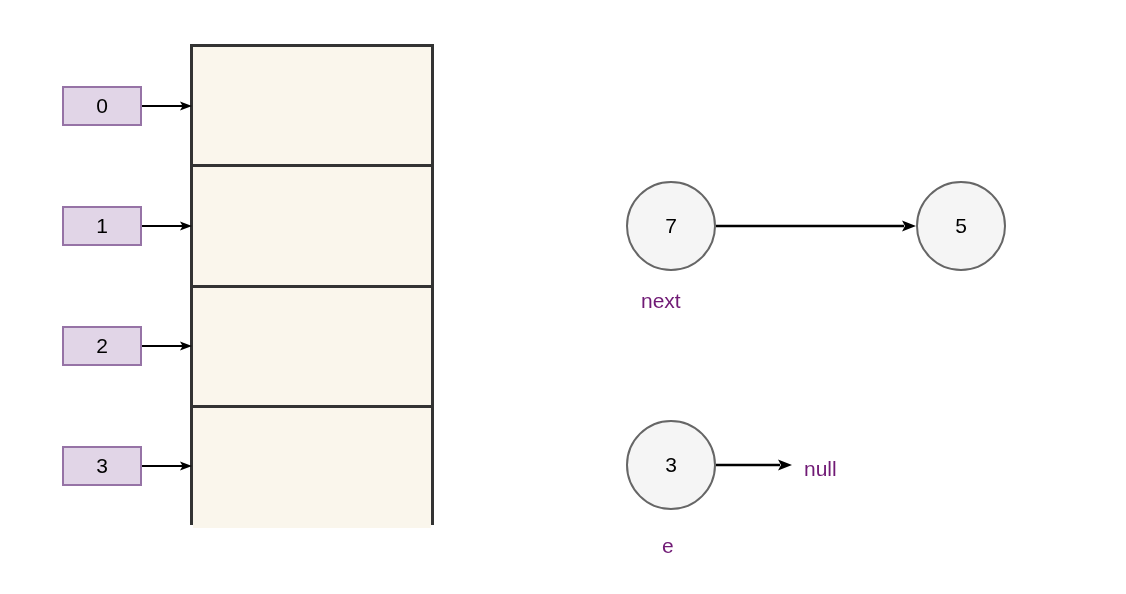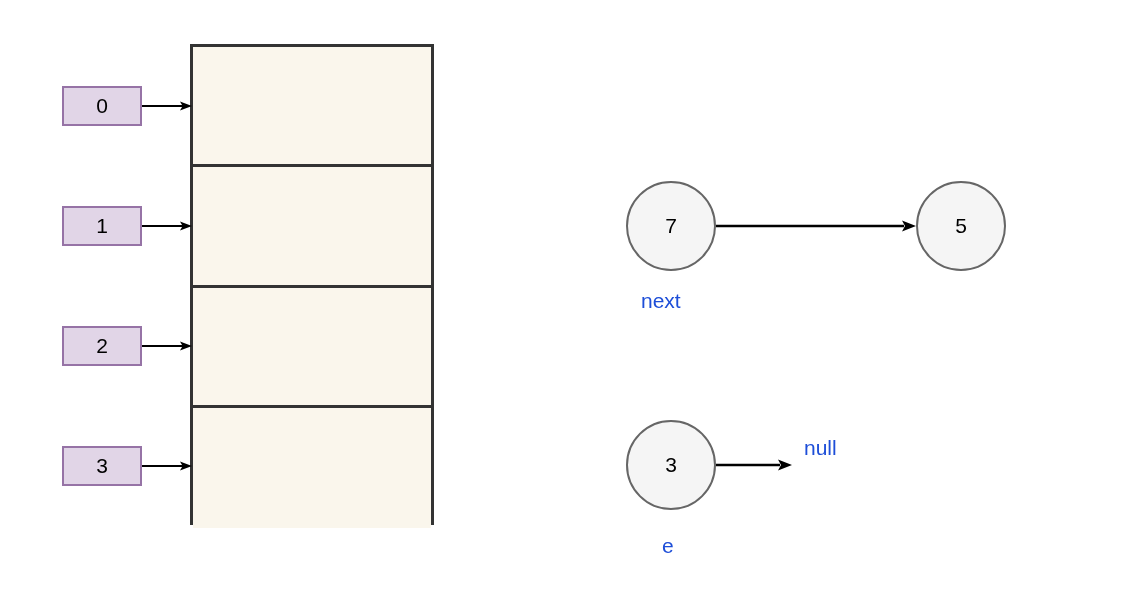--- a/index.html
+++ b/index.html
@@ -76,21 +76,21 @@
     border: 2px solid #666666;
     color: #000000;
     font-size: 21px;
     line-height: 86px;
     text-align: center;
   }
 
   
   .plain-label {
     position: absolute;
-    color: #1d4ed8;
+    color: #701a75;
     font-size: 21px;
     line-height: 26px;
     white-space: nowrap;
   }
 
   
   .node-arrow {
     position: absolute;
     height: 16px;
   }
@@ -140,17 +140,17 @@
 
   <div class="plain-label" style="left:641px; top:288px;">next</div>
 
   <div class="node-circle" style="left:626px; top:420px;">3</div>
 
   <svg class="node-arrow" style="left:716px; top:457px; width:76px;" viewBox="0 0 76 16">
     <line x1="0" y1="8" x2="64" y2="8" stroke="#000000" stroke-width="2.4"></line>
     <path d="M76 8 L62 2.6 L65 8 L62 13.4 Z" fill="#000000"></path>
   </svg>
 
-  <div class="plain-label" style="left:804px; top:435px;">null</div>
+  <div class="plain-label" style="left:804px; top:456px;">null</div>
 
   <div class="plain-label" style="left:662px; top:533px;">e</div>
 
 </div>
 
 </body></html>

